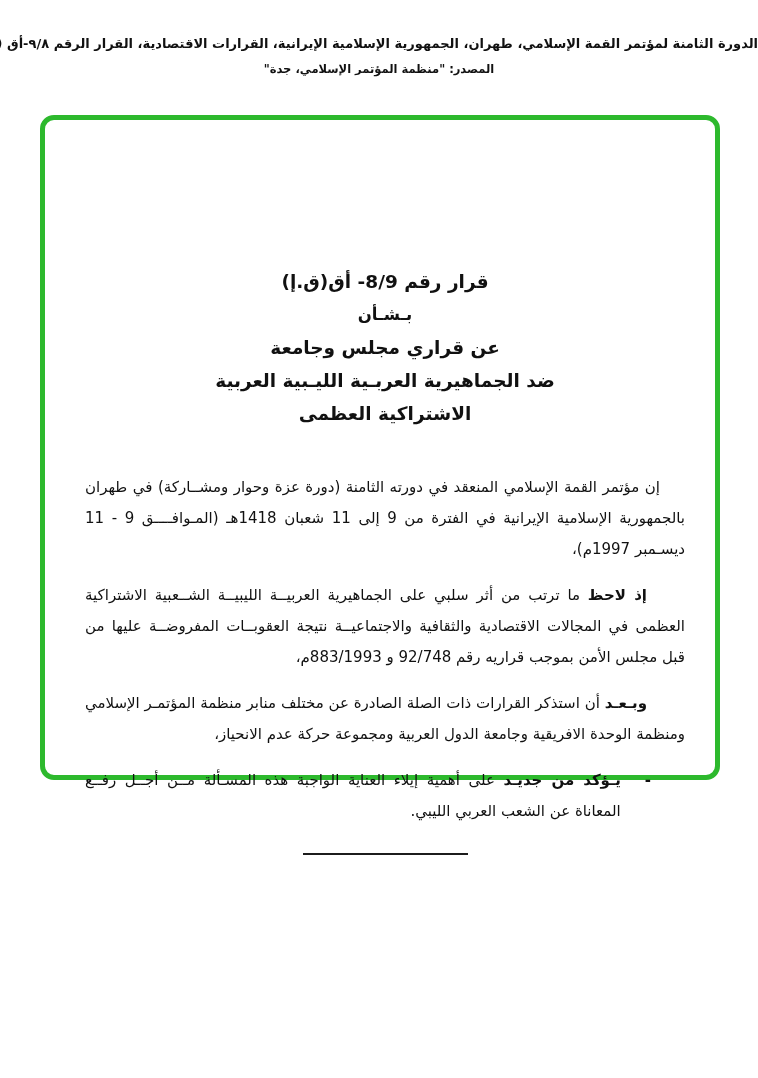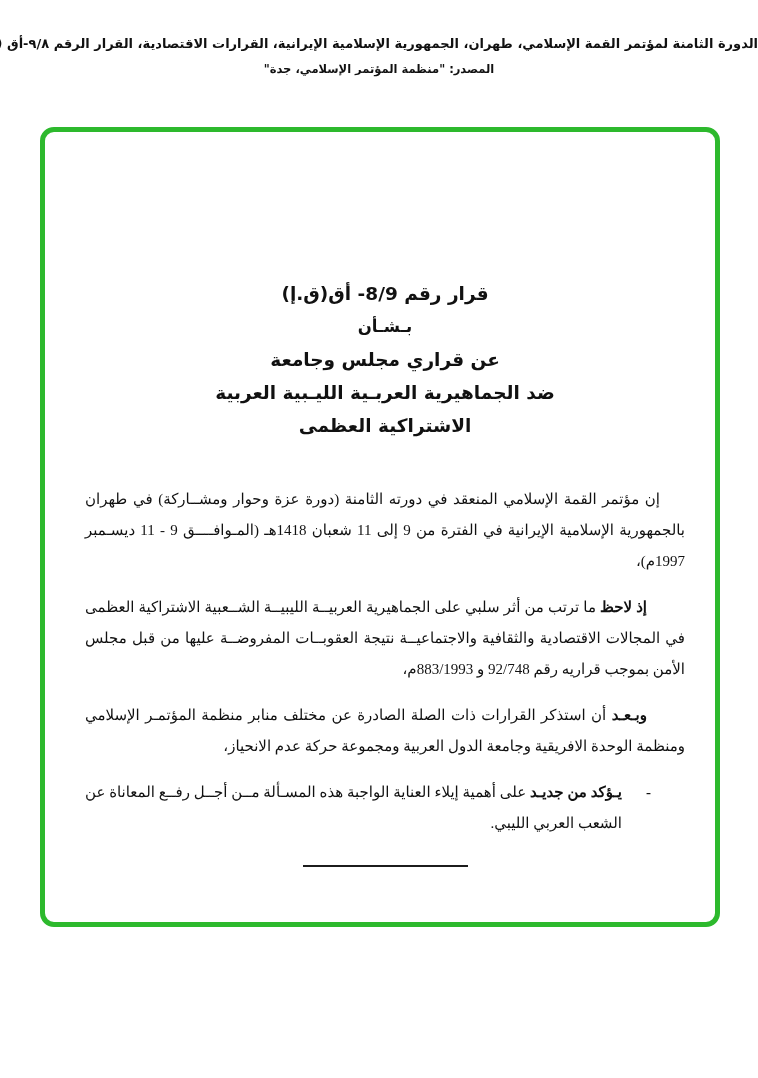--- a/index.html
+++ b/index.html
@@ -19,42 +19,41 @@
   .top-header .line1 {
     font-size:13px; font-weight:bold; white-space:nowrap;
     letter-spacing:0px;
   }
   .top-header .line2 {
     margin-top:11px;
     font-size:11.5px; font-weight:bold;
   }
   .doc-frame {
     position:absolute;
-    left:40px; top:127px;
-    width:680px; height:800px;
+    left:40px; top:115px;
+    width:680px; height:665px;
     box-sizing:border-box;
     border:5px solid #2db92d;
     border-radius:14px;
     padding:145px 30px 0 40px;
     background:#ffffff;
   }
   .title-block { text-align:center; font-weight:bold; }
   .title-line {
     font-size:18.5px;
     line-height:33px;
     white-space:nowrap;
   }
   .title-line.small { font-size:16.5px; }
   .body-block {
     margin-top:42px;
     font-size:15px;
     line-height:31px;
     text-align:justify;
     text-justify:inter-word;
-    font-family:Liberation Serif, serif;
   }
   .para { margin:0 0 15px 0; }
   .para .lead { font-weight:bold; }
   .indent-1 { text-indent:25px; }
   .indent-2 { text-indent:38px; }
   .list-item {
     display:flex;
     gap:24px;
     padding-right:34px;
     margin:0 0 15px 0;

